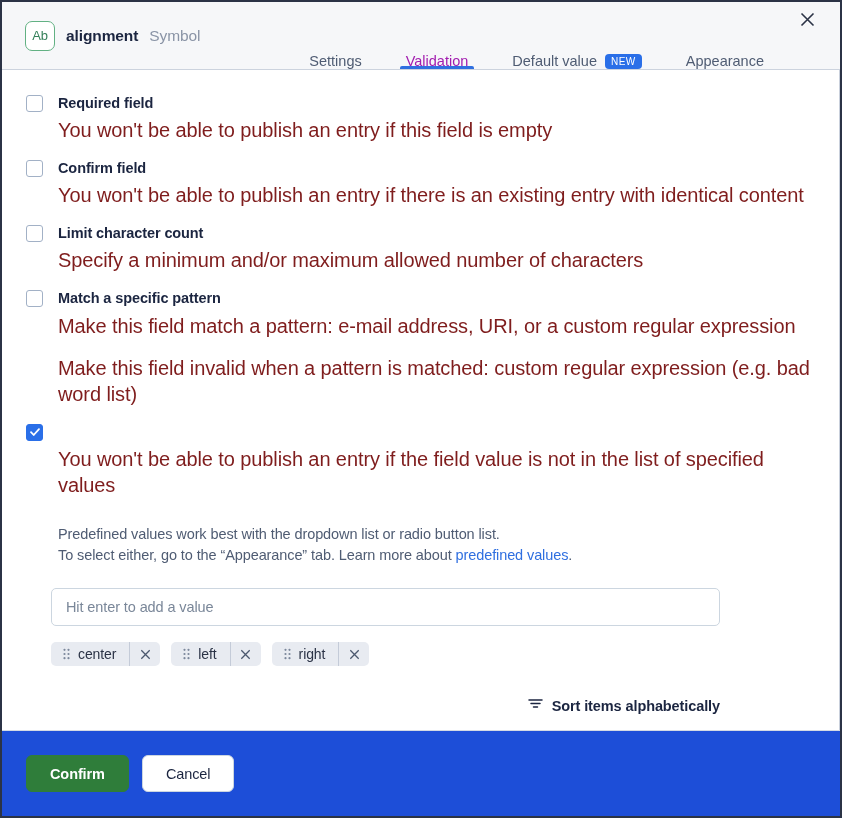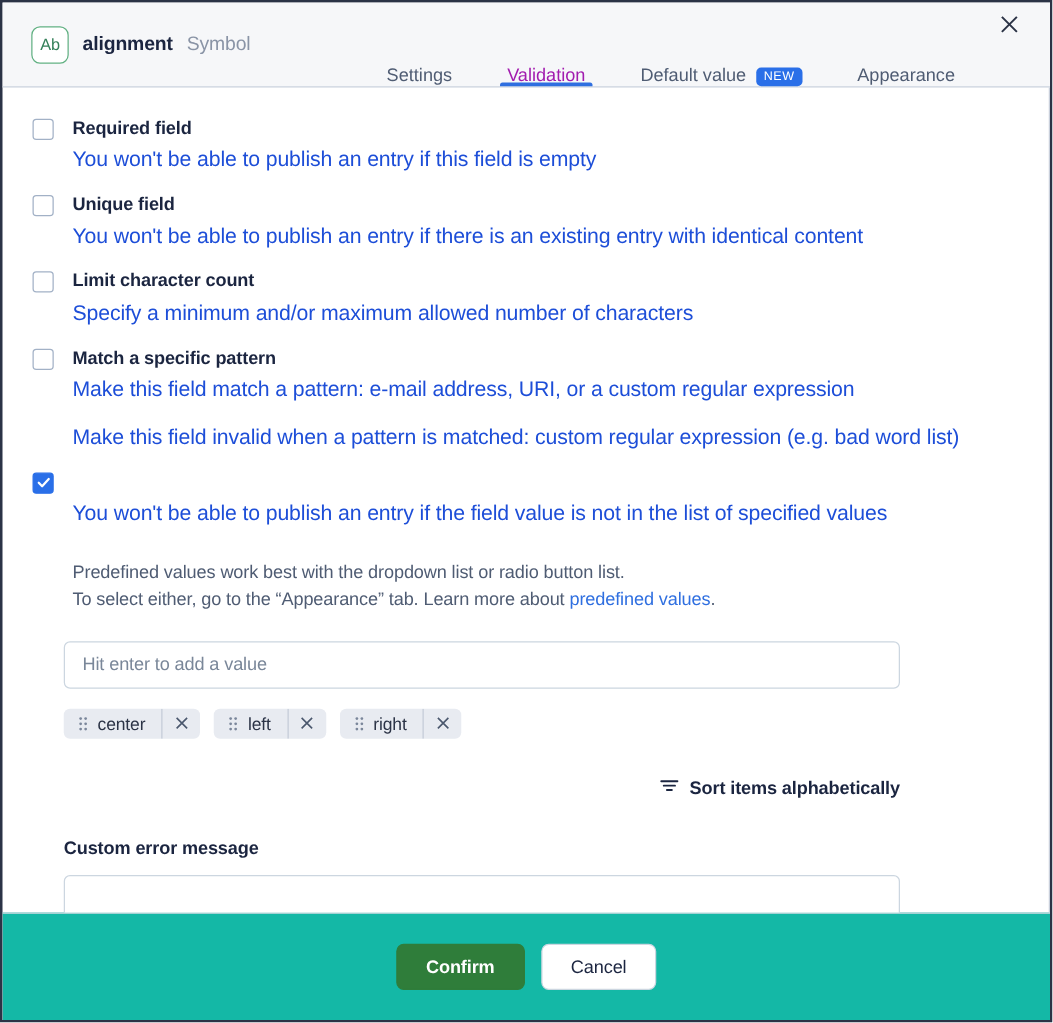--- a/index.html
+++ b/index.html
@@ -152,22 +152,22 @@
 
   .check-title {
     font-size: 14.5px;
     font-weight: bold;
     color: #1b2540;
     line-height: 1.25;
     letter-spacing: -0.1px;
   }
 
   .check-desc {
-    font-size: 17px;
-    color: #1d4ed8;
+    font-size: 20px;
+    color: #7f1d1d;
     margin-top: 5px;
     margin-left: 32px;
     line-height: 1.3;
     letter-spacing: -0.1px;
   }
 
   .note {
     margin-left: 32px;
     margin-top: 26px;
     font-size: 14.5px;
@@ -293,26 +293,25 @@
     font-size: 14.5px;
     color: #1b2540;
     background: transparent;
   }
 
   
   .footer {
     height: 86px;
     min-height: 86px;
     border-top: 1px solid #d4dae4;
-    background: #14b8a6;
+    background: #1d4ed8;
     display: flex;
     align-items: center;
     gap: 13px;
     padding: 0 24px;
-    justify-content: center;
   }
 
   .btn {
     height: 37px;
     border-radius: 6px;
     font-family: "Liberation Sans", sans-serif;
     font-size: 14.5px;
     cursor: pointer;
     display: flex;
     align-items: center;
@@ -380,21 +379,21 @@
           <div class="check-title">Required field</div>
         </div>
         <div class="check-desc">You won't be able to publish an entry if this field is empty</div>
       </div>
 
       <div class="check-row">
         <div class="check-line">
           <div class="cbox">
             
           </div>
-          <div class="check-title">Unique field</div>
+          <div class="check-title">Confirm field</div>
         </div>
         <div class="check-desc">You won't be able to publish an entry if there is an existing entry with identical content</div>
       </div>
 
       <div class="check-row">
         <div class="check-line">
           <div class="cbox">
             
           </div>
           <div class="check-title">Limit character count</div>

